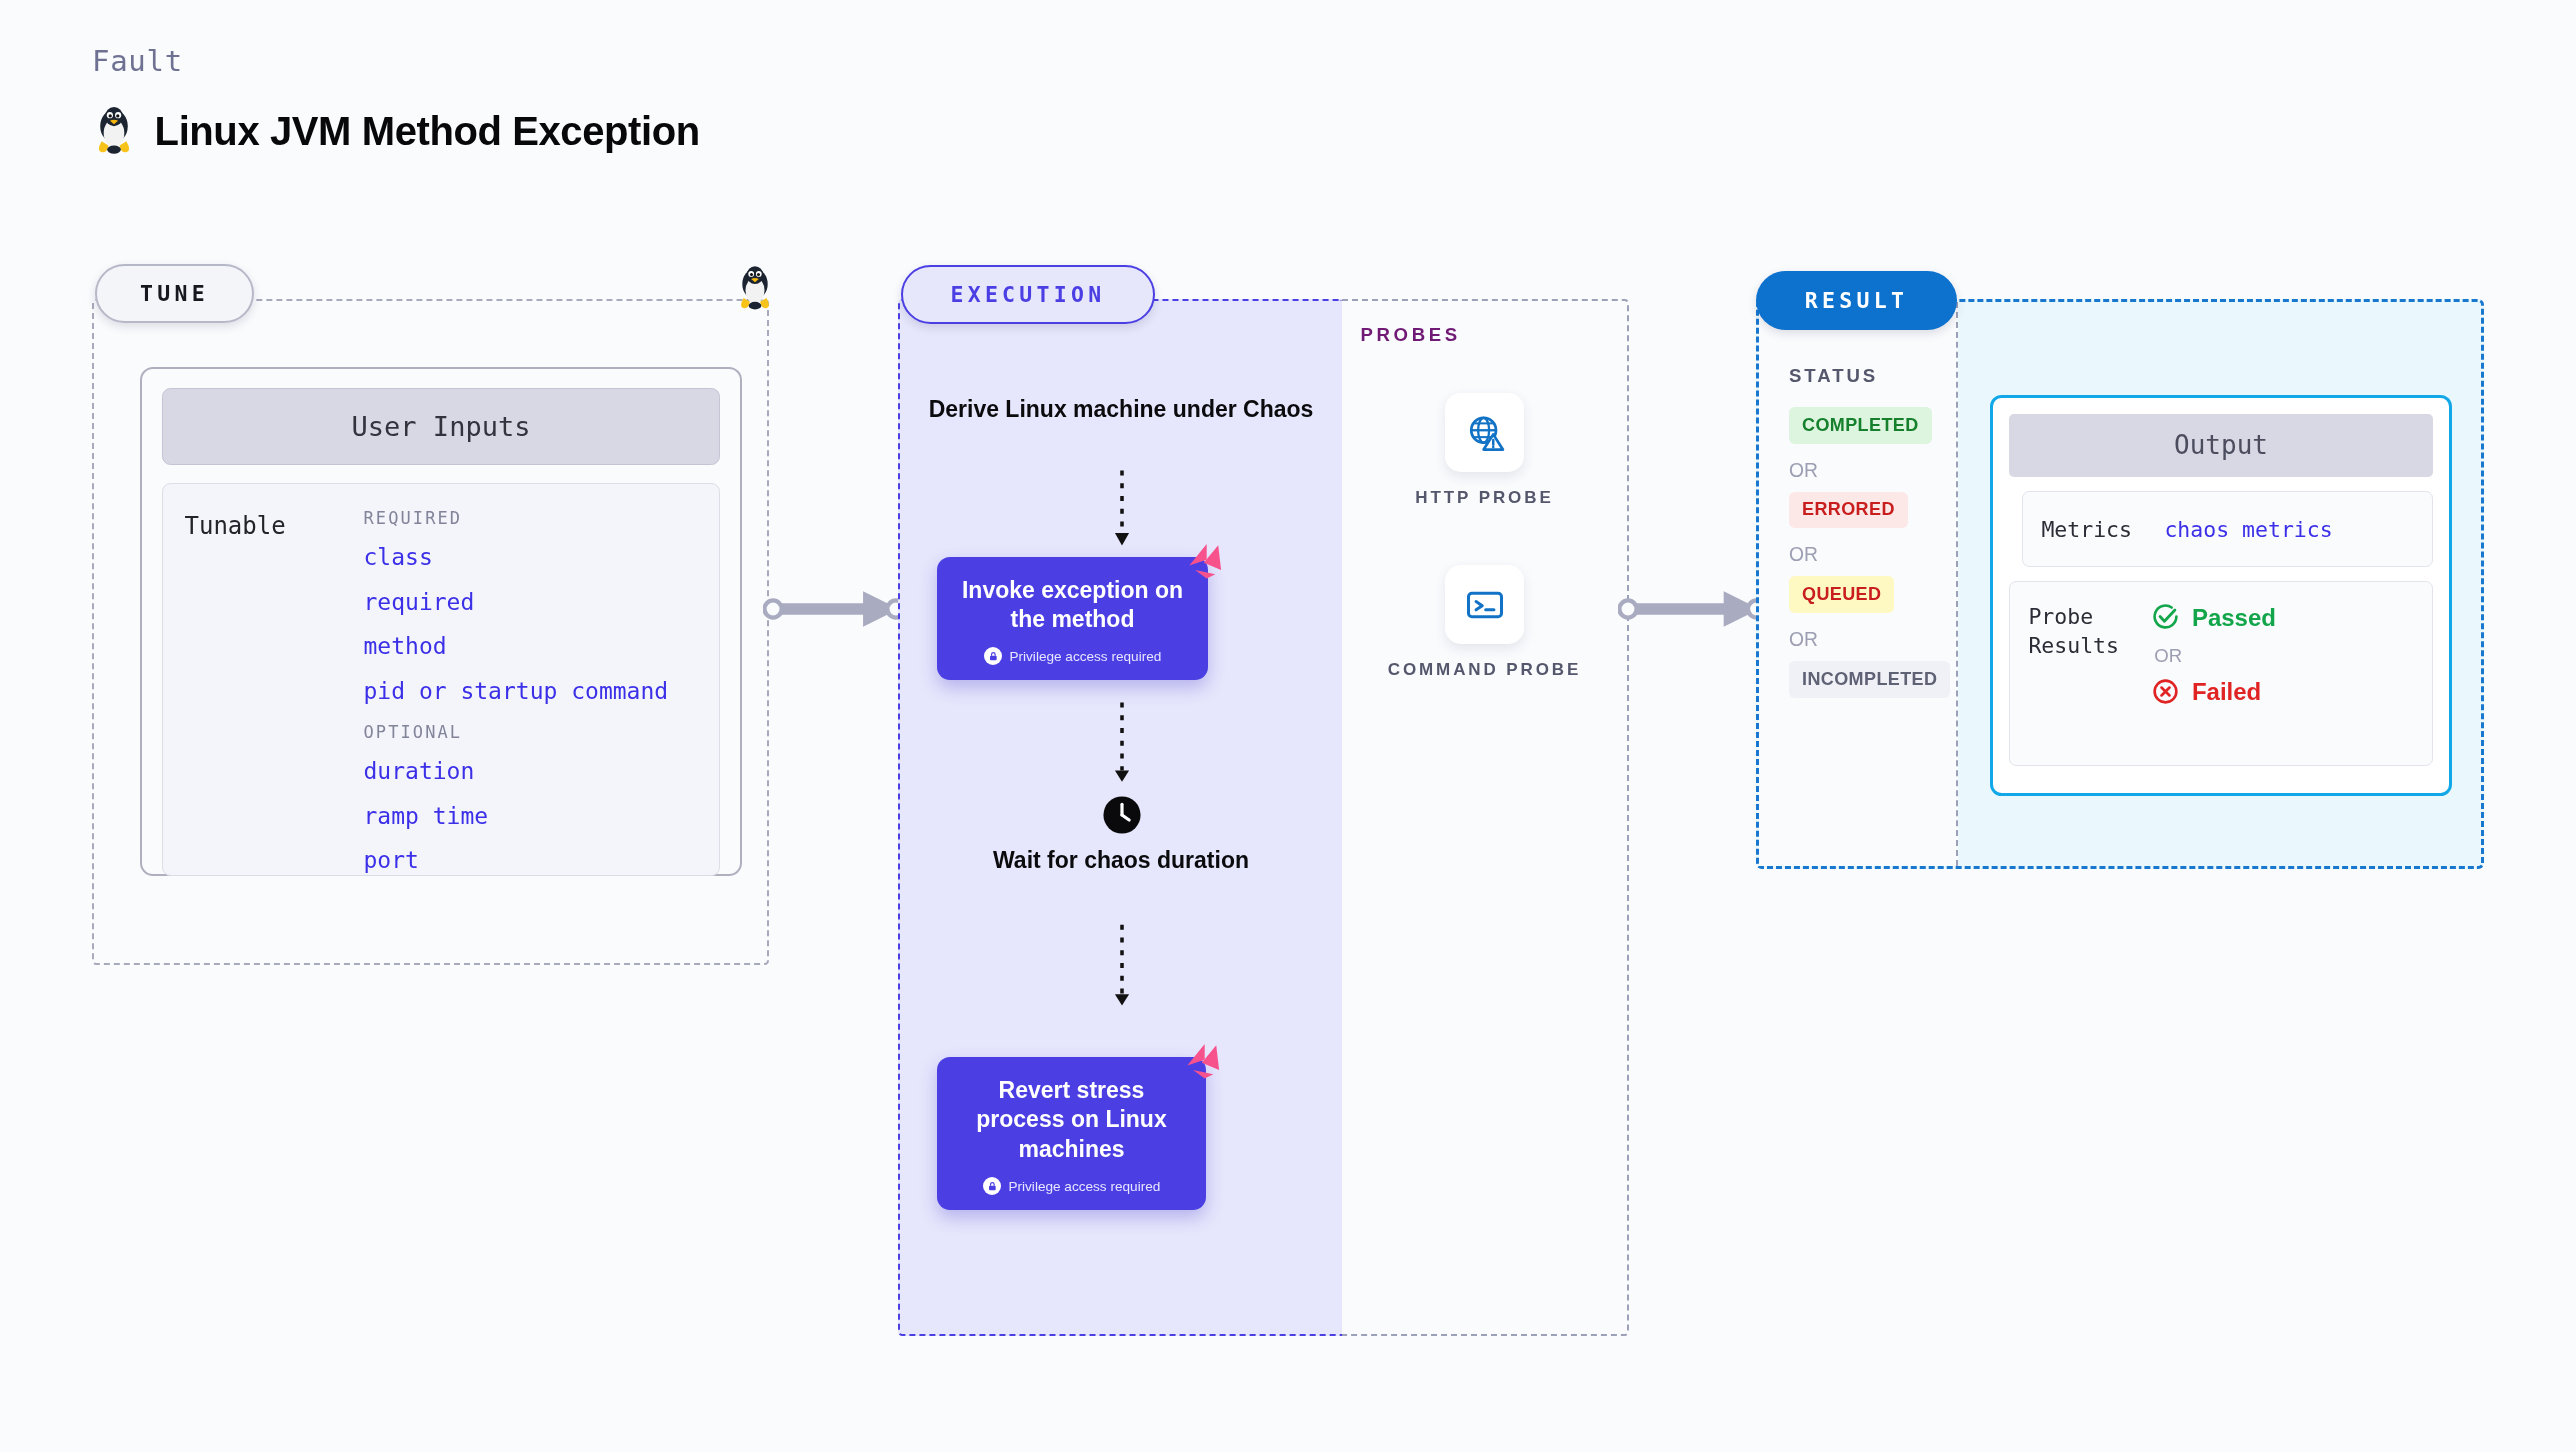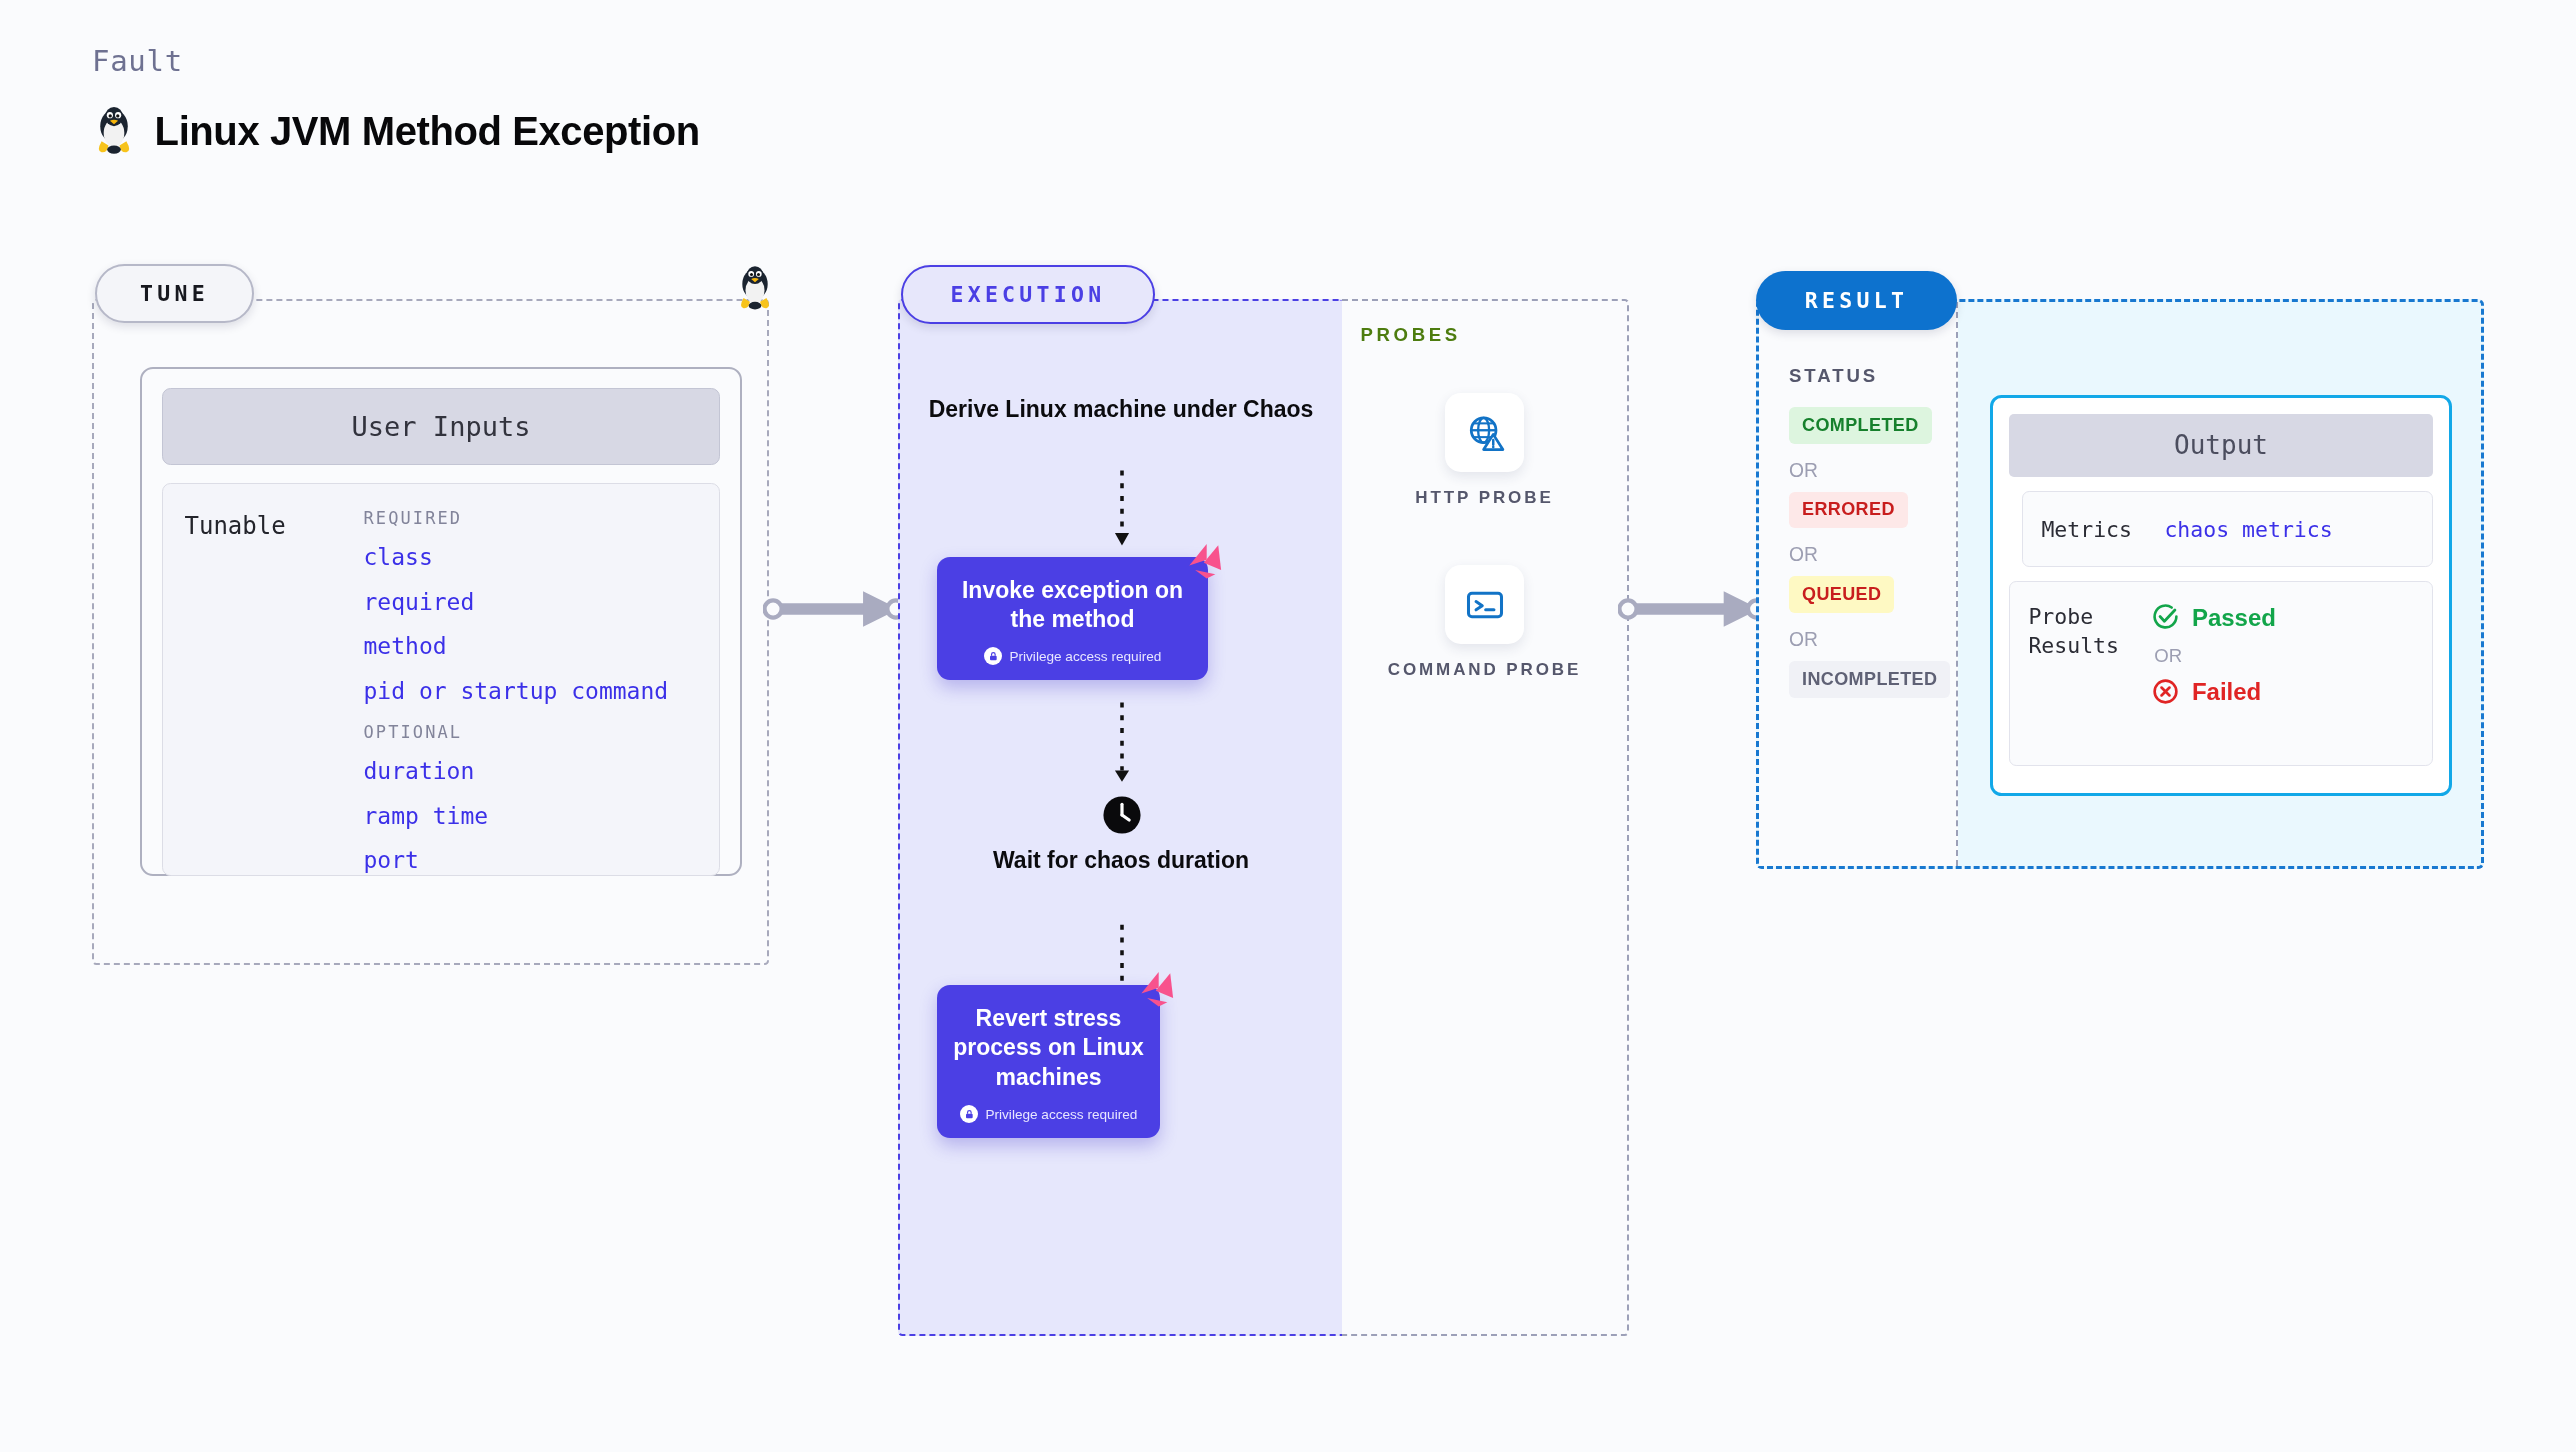--- a/index.html
+++ b/index.html
@@ -85,21 +85,21 @@
     left: 901px; top: 265px; width: 254px; height: 59px;
     background: #E7E7FB; border: 2.9px solid #4B3FE4; color: #4B3FE4; font-size: 21.5px;
   }
   #probes-panel {
     left: 1342px; top: 299px; width: 287px; height: 1037px;
     border: 2.1px dashed #9CA0B8; border-left: none; border-radius: 0 4.3px 4.3px 0;
     background: #FAFBFD;
   }
   #probes-label {
     position: absolute; left: 18.6px; top: 23px;
-    font-size: 18.6px; font-weight: 700; color: #4d7c0f; letter-spacing: 3.6px;
+    font-size: 18.6px; font-weight: 700; color: #701a75; letter-spacing: 3.6px;
   }
 
   .flow-text {
     position: absolute; width: 100%; text-align: center;
     font-size: 23px; font-weight: 700; color: #0B0B0E; line-height: 1.35;
   }
   .exec-card {
     position: absolute; border-radius: 13px; background: #4B3FE4;
     color: #fff; text-align: center; padding: 18.6px 15.8px 14.3px;
     box-shadow: 0 7.2px 17px rgba(60,45,200,.28);
@@ -302,21 +302,21 @@
 
   <div class="flow-text" style="top:544px;">Wait for chaos duration</div>
 
   <div class="dotted-arrow" style="left:205px; top:623px;">
     <svg width="34" height="85" viewBox="0 0 48 118">
       <line x1="24" y1="0" x2="24" y2="98" stroke="#111" stroke-width="5" stroke-dasharray="7 11"></line>
       <polygon points="14,98 34,98 24,114" fill="#111"></polygon>
     </svg>
   </div>
 
-  <div class="exec-card" style="left:37px; top:684px; width:223px;">
+  <div class="exec-card" style="left:37px; top:756px; width:269px;">
     <div class="fault-marker">
       <svg width="39" height="39" viewBox="0 0 54 54">
         <path d="M6 34 L30 4 L30 26 Z" fill="#F8528D"></path>
         <path d="M46 6 L50 40 L26 30 Z" fill="#F8528D"></path>
         <path d="M14 40 L42 46 L30 52 Z" fill="#F8528D"></path>
       </svg>
     </div>
     <div class="exec-card-title">Revert stress process on Linux machines</div>
     <div class="priv-row">
       <span class="lock-badge">

